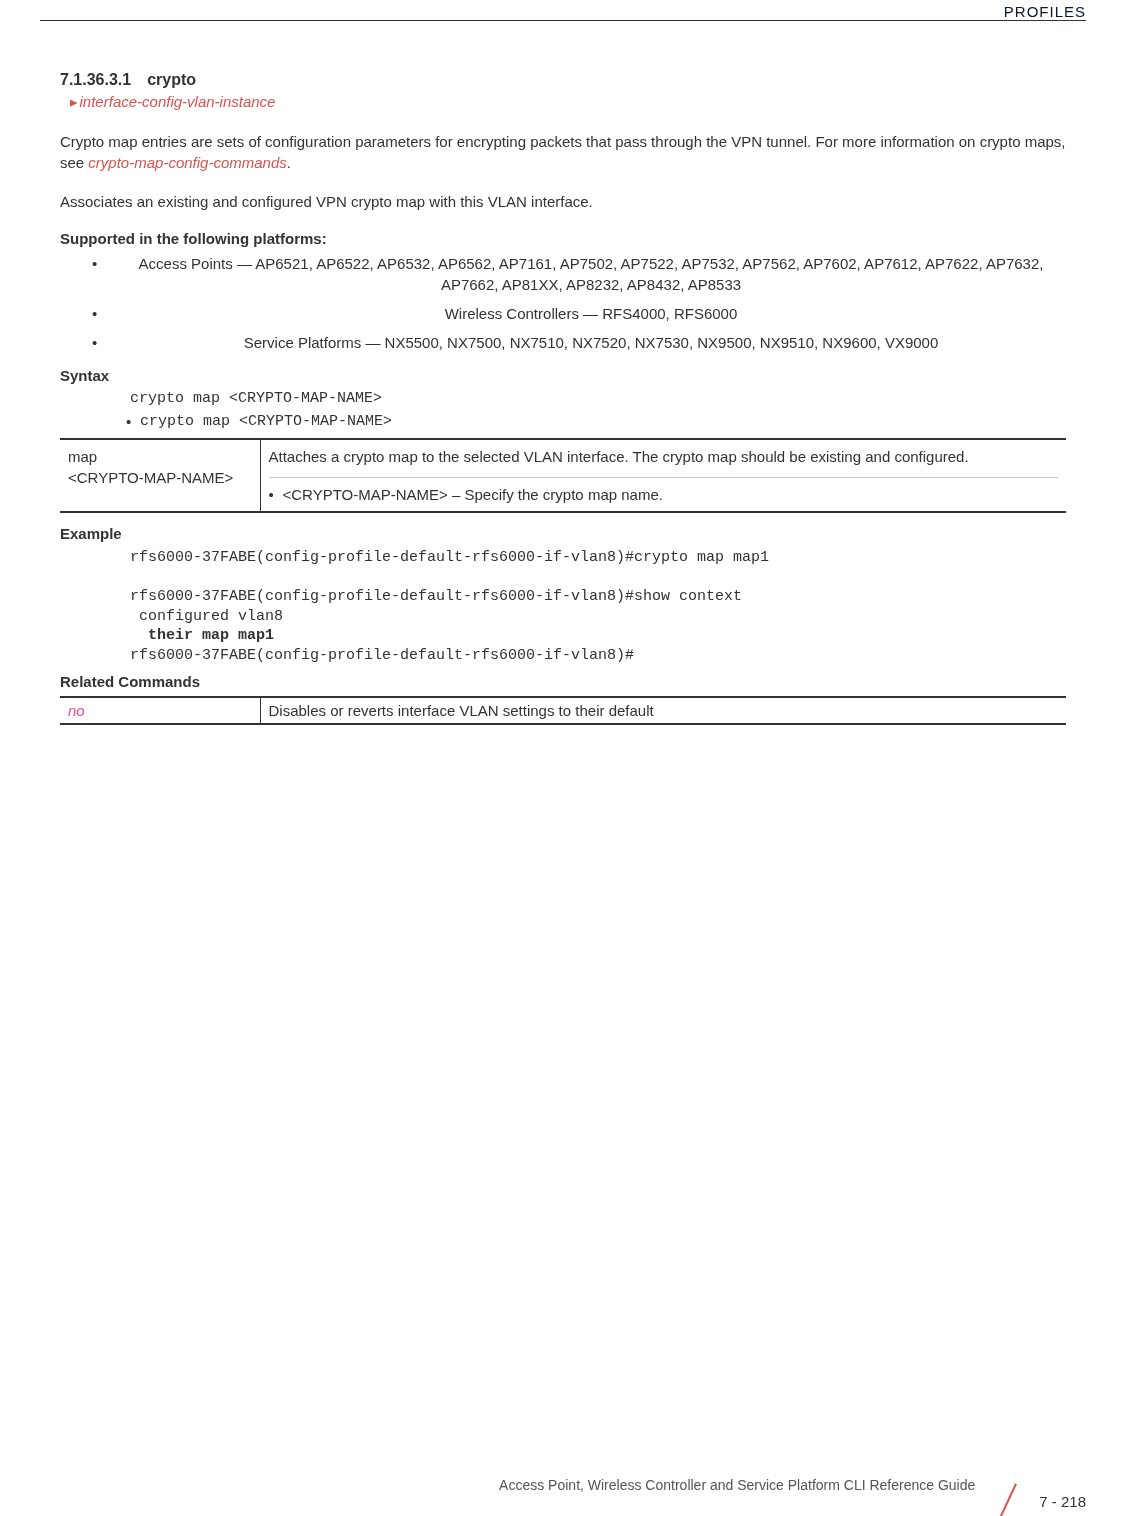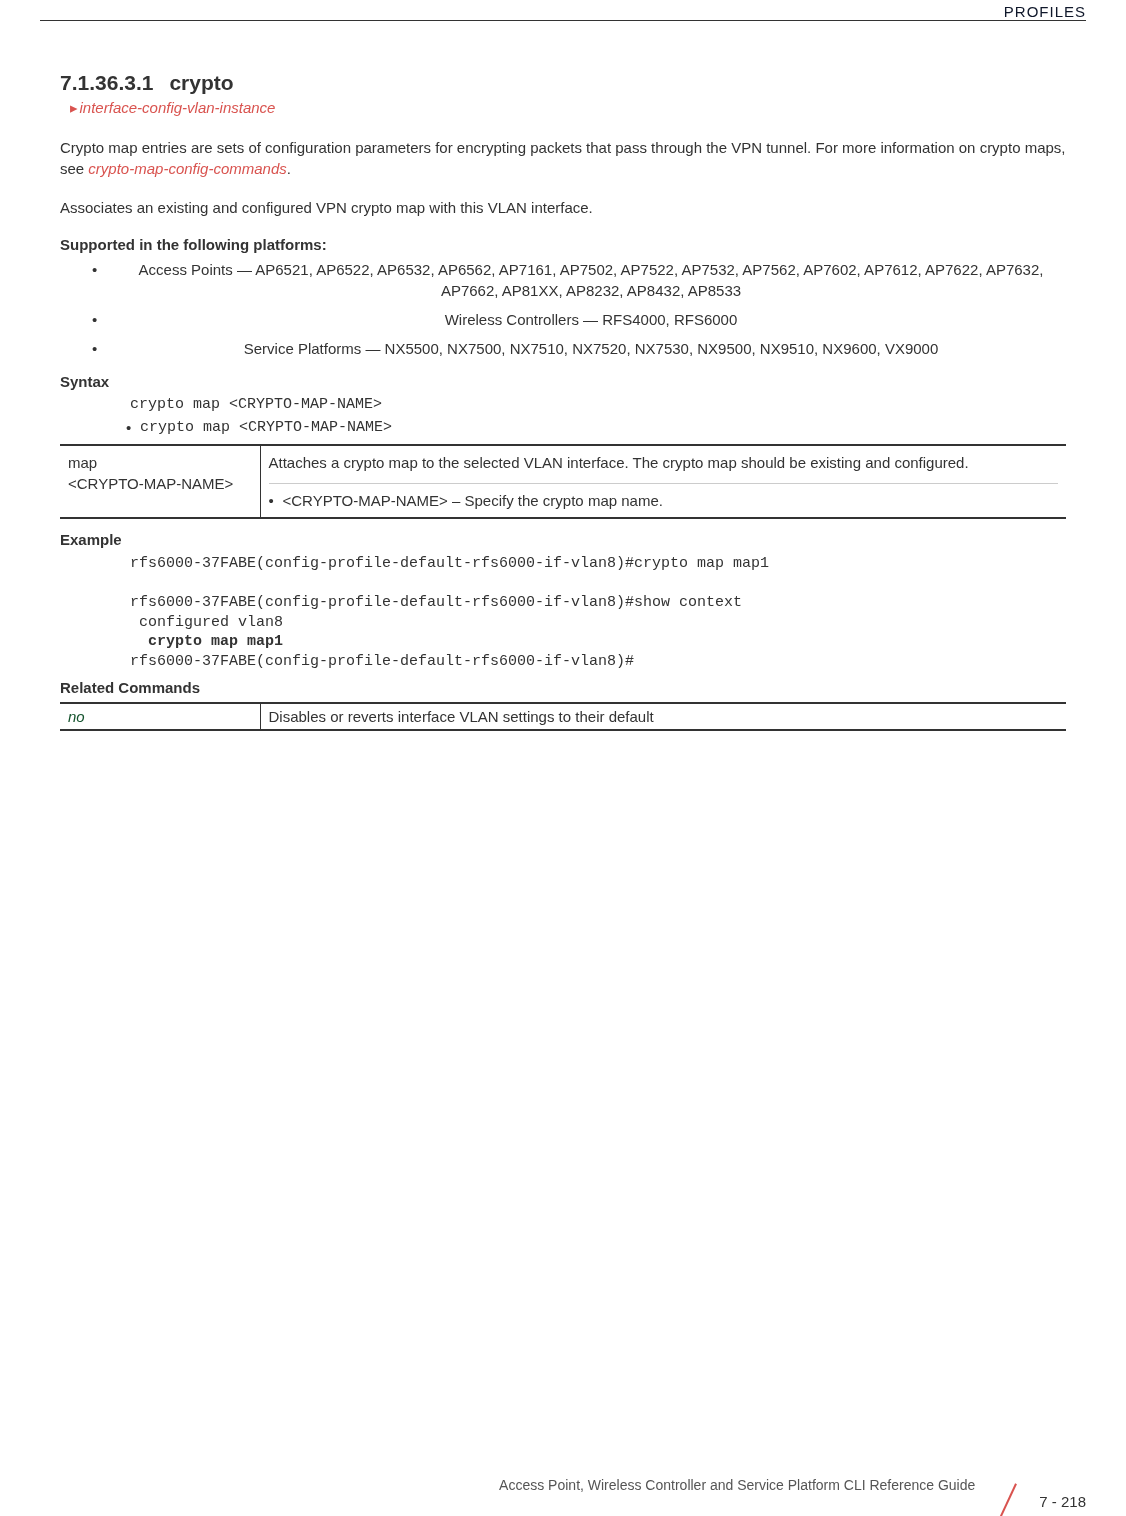--- a/index.html
+++ b/index.html
@@ -28,21 +28,21 @@
       top: -18px;
       font-size: 15px;
       letter-spacing: 1px;
       color: #0f172a;
     }
     .content {
       padding: 50px 20px 0 20px;
     }
     .section-heading {
       font-weight: bold;
-      font-size: 21px;
+      font-size: 16px;
       margin-bottom: 4px;
     }
     .section-heading .num {
       margin-right: 16px;
     }
     .breadcrumb {
       color: #d9534f;
       font-style: italic;
       font-size: 15px;
       margin-left: 10px;
@@ -153,21 +153,21 @@
       margin-top: 4px;
     }
     table.related-table td {
       border-left: 1px solid #333;
       padding: 4px 8px;
       vertical-align: top;
     }
     table.related-table td:first-child {
       border-left: none;
       width: 200px;
-      color: #14532d;
+      color: #ec4899;
       font-style: italic;
     }
     .footer {
       position: absolute;
       bottom: 20px;
       left: 40px;
       right: 40px;
       display: flex;
       align-items: center;
       justify-content: flex-end;
@@ -247,21 +247,21 @@
         </td>
       </tr>
     </tbody>
       </table>
 
     <div class="subheading">Example</div>
     <div class="example-block"><span>rfs6000-37FABE(config-profile-default-rfs6000-if-vlan8)#crypto map map1</span>
 
 <span>rfs6000-37FABE(config-profile-default-rfs6000-if-vlan8)#show context</span>
 <span> configured vlan8</span>
-<span class="bold">  crypto map map1</span>
+<span class="bold">  their map map1</span>
 <span>rfs6000-37FABE(config-profile-default-rfs6000-if-vlan8)#</span></div>
 
     <div class="subheading">Related Commands</div>
     <table class="related-table">
       <tbody>
           <tr>
         <td>no</td>
         <td>Disables or reverts interface VLAN settings to their default</td>
       </tr>
     </tbody>

